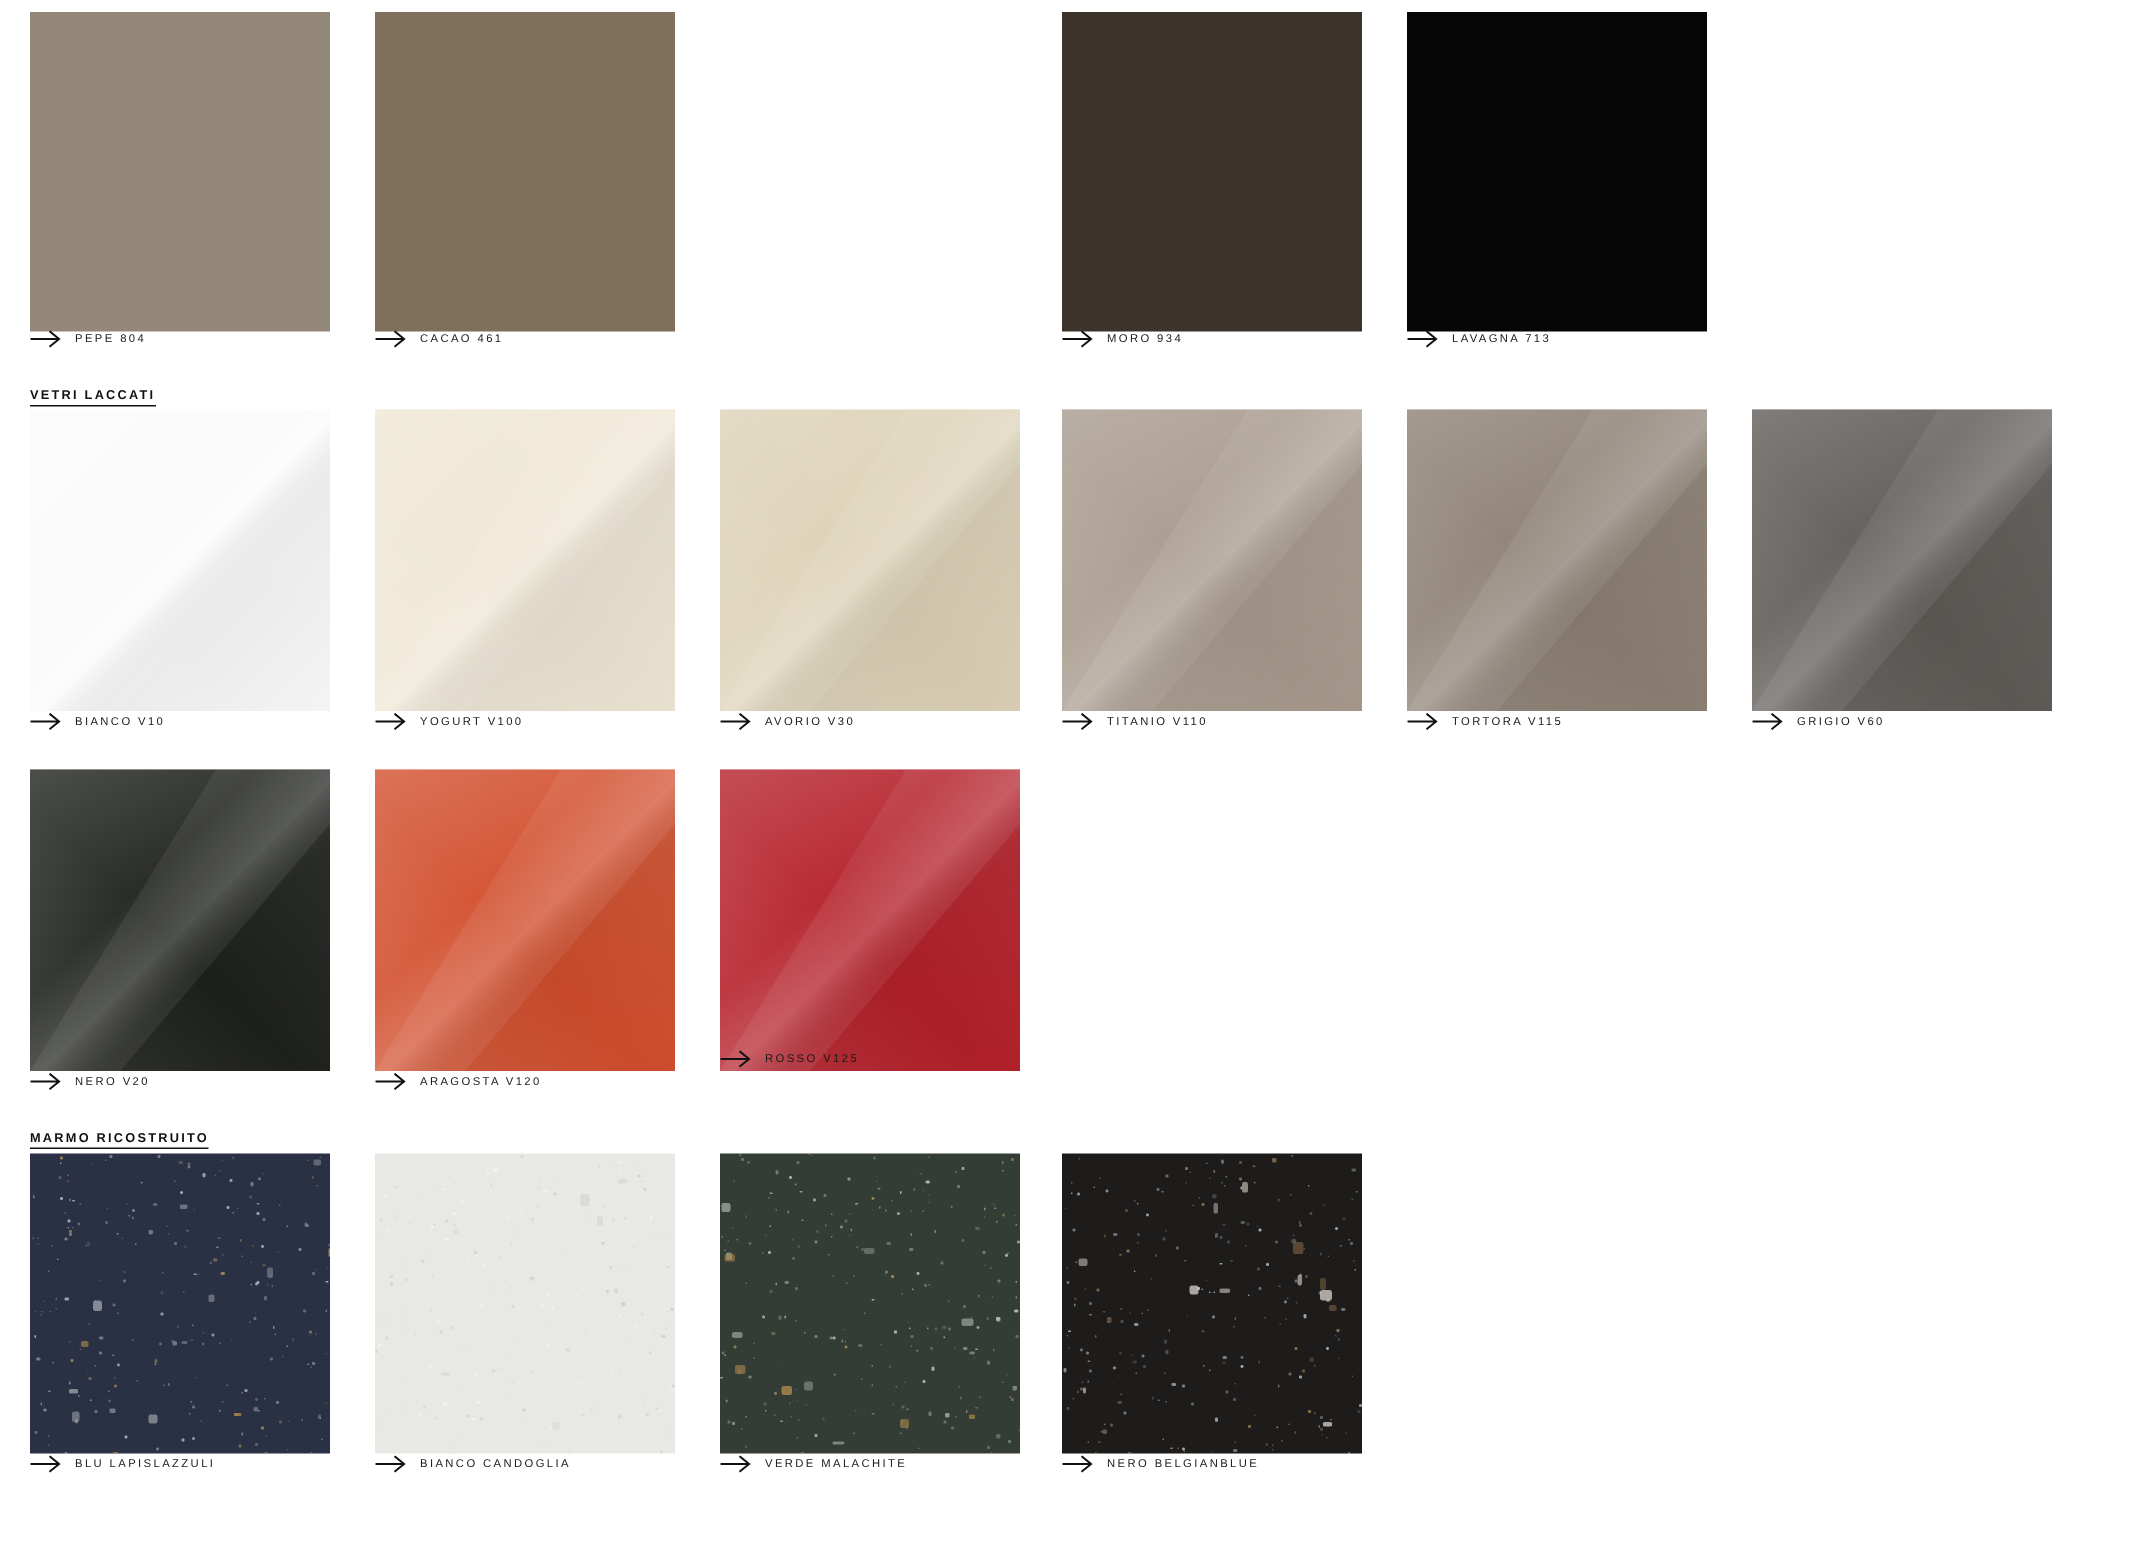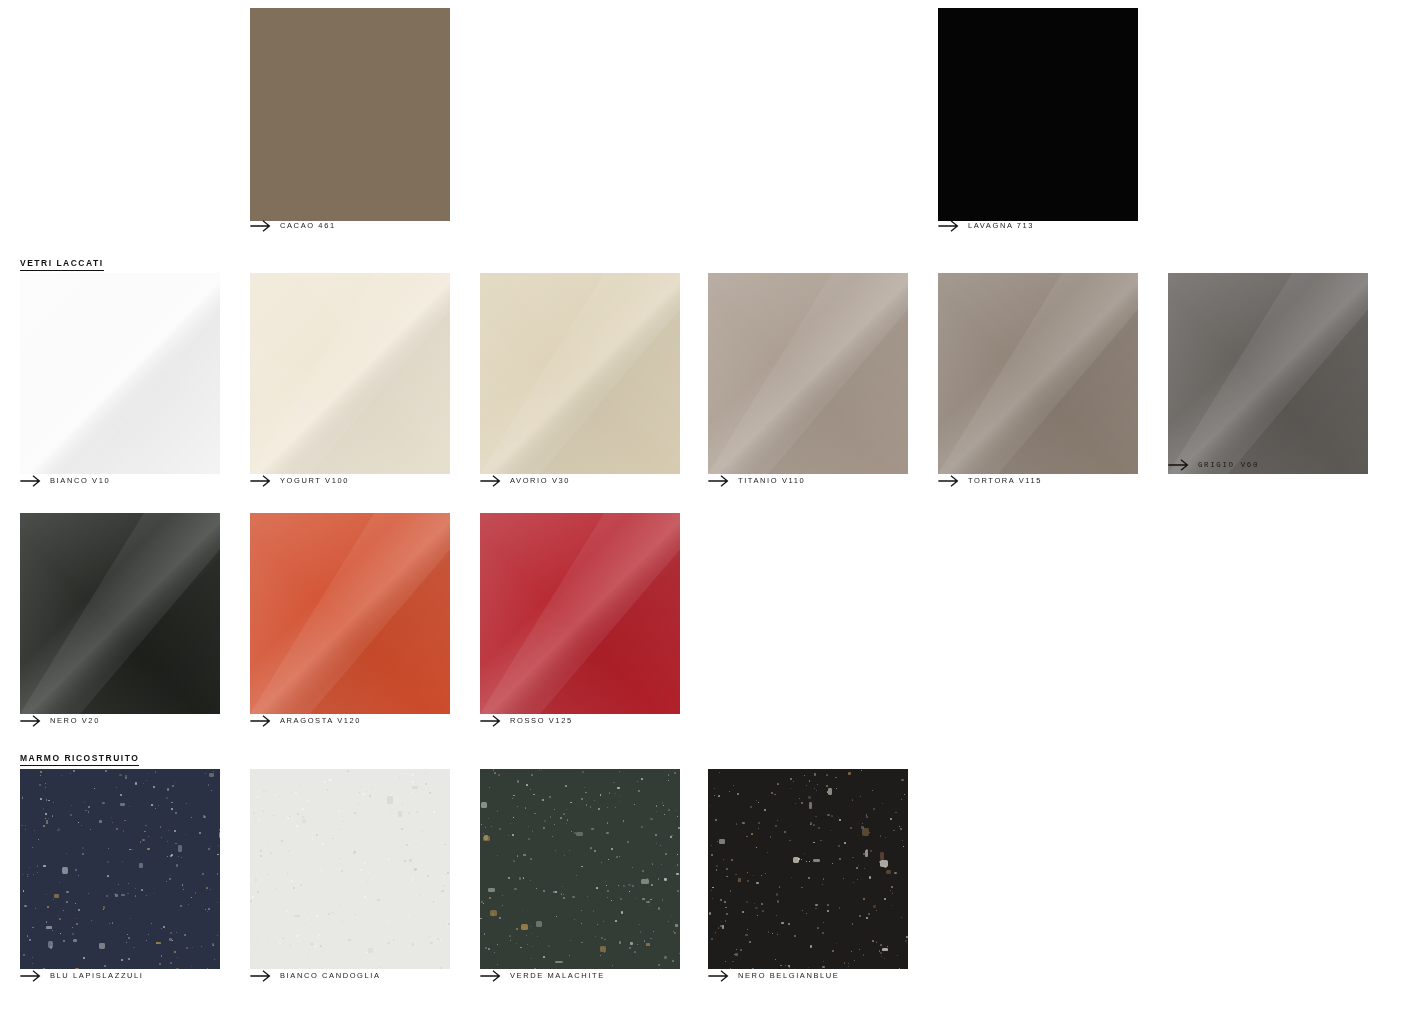--- a/index.html
+++ b/index.html
@@ -63,29 +63,51 @@
   }
 
   
   .marble { position: absolute; inset: 0; }
   .marble .spk { position: absolute; border-radius: 40%; }
 </style>
 </head>
 <body>
 
 <div class="page" id="page">
+    <div class="swatch-cell" style="left: 20px; top: 8px; width: 200px; height: 227px;">
+      <div class="swatch" style="height: 213px; background: rgb(147, 136, 120);"></div>
+      <div class="caption" style="top: 211px;">
+        <span class="arrow">
+          <svg width="22" height="12" viewBox="0 0 22 12">
+            <path d="M1 6 H19 M13.5 1.2 L19.4 6 L13.5 10.8" fill="none" stroke="#111" stroke-width="1.3" stroke-linecap="square" stroke-linejoin="miter"></path>
+          </svg>
+        </span>
+        <span class="label">PEPE 804</span>
+      </div>
+    </div>
     <div class="swatch-cell" style="left: 250px; top: 8px; width: 200px; height: 227px;">
       <div class="swatch" style="height: 213px; background: rgb(128, 112, 91);"></div>
       <div class="caption" style="top: 211px;">
         <span class="arrow">
           <svg width="22" height="12" viewBox="0 0 22 12">
             <path d="M1 6 H19 M13.5 1.2 L19.4 6 L13.5 10.8" fill="none" stroke="#111" stroke-width="1.3" stroke-linecap="square" stroke-linejoin="miter"></path>
           </svg>
         </span>
         <span class="label">CACAO 461</span>
+      </div>
+    </div>
+    <div class="swatch-cell" style="left: 708px; top: 8px; width: 200px; height: 227px;">
+      <div class="swatch" style="height: 213px; background: rgb(60, 52, 42);"></div>
+      <div class="caption" style="top: 211px;">
+        <span class="arrow">
+          <svg width="22" height="12" viewBox="0 0 22 12">
+            <path d="M1 6 H19 M13.5 1.2 L19.4 6 L13.5 10.8" fill="none" stroke="#111" stroke-width="1.3" stroke-linecap="square" stroke-linejoin="miter"></path>
+          </svg>
+        </span>
+        <span class="label">MORO 934</span>
       </div>
     </div>
     <div class="swatch-cell" style="left: 938px; top: 8px; width: 200px; height: 227px;">
       <div class="swatch" style="height: 213px; background: rgb(5, 5, 5);"></div>
       <div class="caption" style="top: 211px;">
         <span class="arrow">
           <svg width="22" height="12" viewBox="0 0 22 12">
             <path d="M1 6 H19 M13.5 1.2 L19.4 6 L13.5 10.8" fill="none" stroke="#111" stroke-width="1.3" stroke-linecap="square" stroke-linejoin="miter"></path>
           </svg>
         </span>
@@ -263,21 +285,21 @@
         <stop offset="0%" stop-color="#ffffff" stop-opacity="0.10"></stop>
         <stop offset="45%" stop-color="#ffffff" stop-opacity="0.00"></stop>
         <stop offset="100%" stop-color="#ffffff" stop-opacity="0.08"></stop>
       </linearGradient>
     </defs>
     <rect width="200" height="201" fill="url(#g11a)"></rect>
     <polygon points="0,201 124,0 200,0 200,36.18 60,201" fill="#ffffff" opacity="0.07"></polygon>
     <rect width="200" height="201" fill="url(#g11b)"></rect>
   </svg>
       </div>
-      <div class="caption" style="top: 185px; font-family: Liberation Mono, monospace;">
+      <div class="caption" style="top: 201px;">
         <span class="arrow">
           <svg width="22" height="12" viewBox="0 0 22 12">
             <path d="M1 6 H19 M13.5 1.2 L19.4 6 L13.5 10.8" fill="none" stroke="#111" stroke-width="1.3" stroke-linecap="square" stroke-linejoin="miter"></path>
           </svg>
         </span>
         <span class="label">GRIGIO V60</span>
       </div>
     </div>
     <div class="swatch-cell" style="left: 20px; top: 513px; width: 200px; height: 217px;">
       <div class="swatch" style="height: 201px; background: rgb(30, 33, 28);">
@@ -356,21 +378,21 @@
         <stop offset="0%" stop-color="#ffffff" stop-opacity="0.10"></stop>
         <stop offset="45%" stop-color="#ffffff" stop-opacity="0.00"></stop>
         <stop offset="100%" stop-color="#ffffff" stop-opacity="0.08"></stop>
       </linearGradient>
     </defs>
     <rect width="200" height="201" fill="url(#g14a)"></rect>
     <polygon points="0,201 124,0 200,0 200,36.18 60,201" fill="#ffffff" opacity="0.07"></polygon>
     <rect width="200" height="201" fill="url(#g14b)"></rect>
   </svg>
       </div>
-      <div class="caption" style="top: 201px;">
+      <div class="caption" style="top: 186px;">
         <span class="arrow">
           <svg width="22" height="12" viewBox="0 0 22 12">
             <path d="M1 6 H19 M13.5 1.2 L19.4 6 L13.5 10.8" fill="none" stroke="#111" stroke-width="1.3" stroke-linecap="square" stroke-linejoin="miter"></path>
           </svg>
         </span>
         <span class="label">ROSSO V125</span>
       </div>
     </div>
     <div class="section-title" style="left: 20px; top: 753px;">MARMO RICOSTRUITO</div>
     <div class="swatch-cell" style="left: 250px; top: 769px; width: 200px; height: 216px;">

